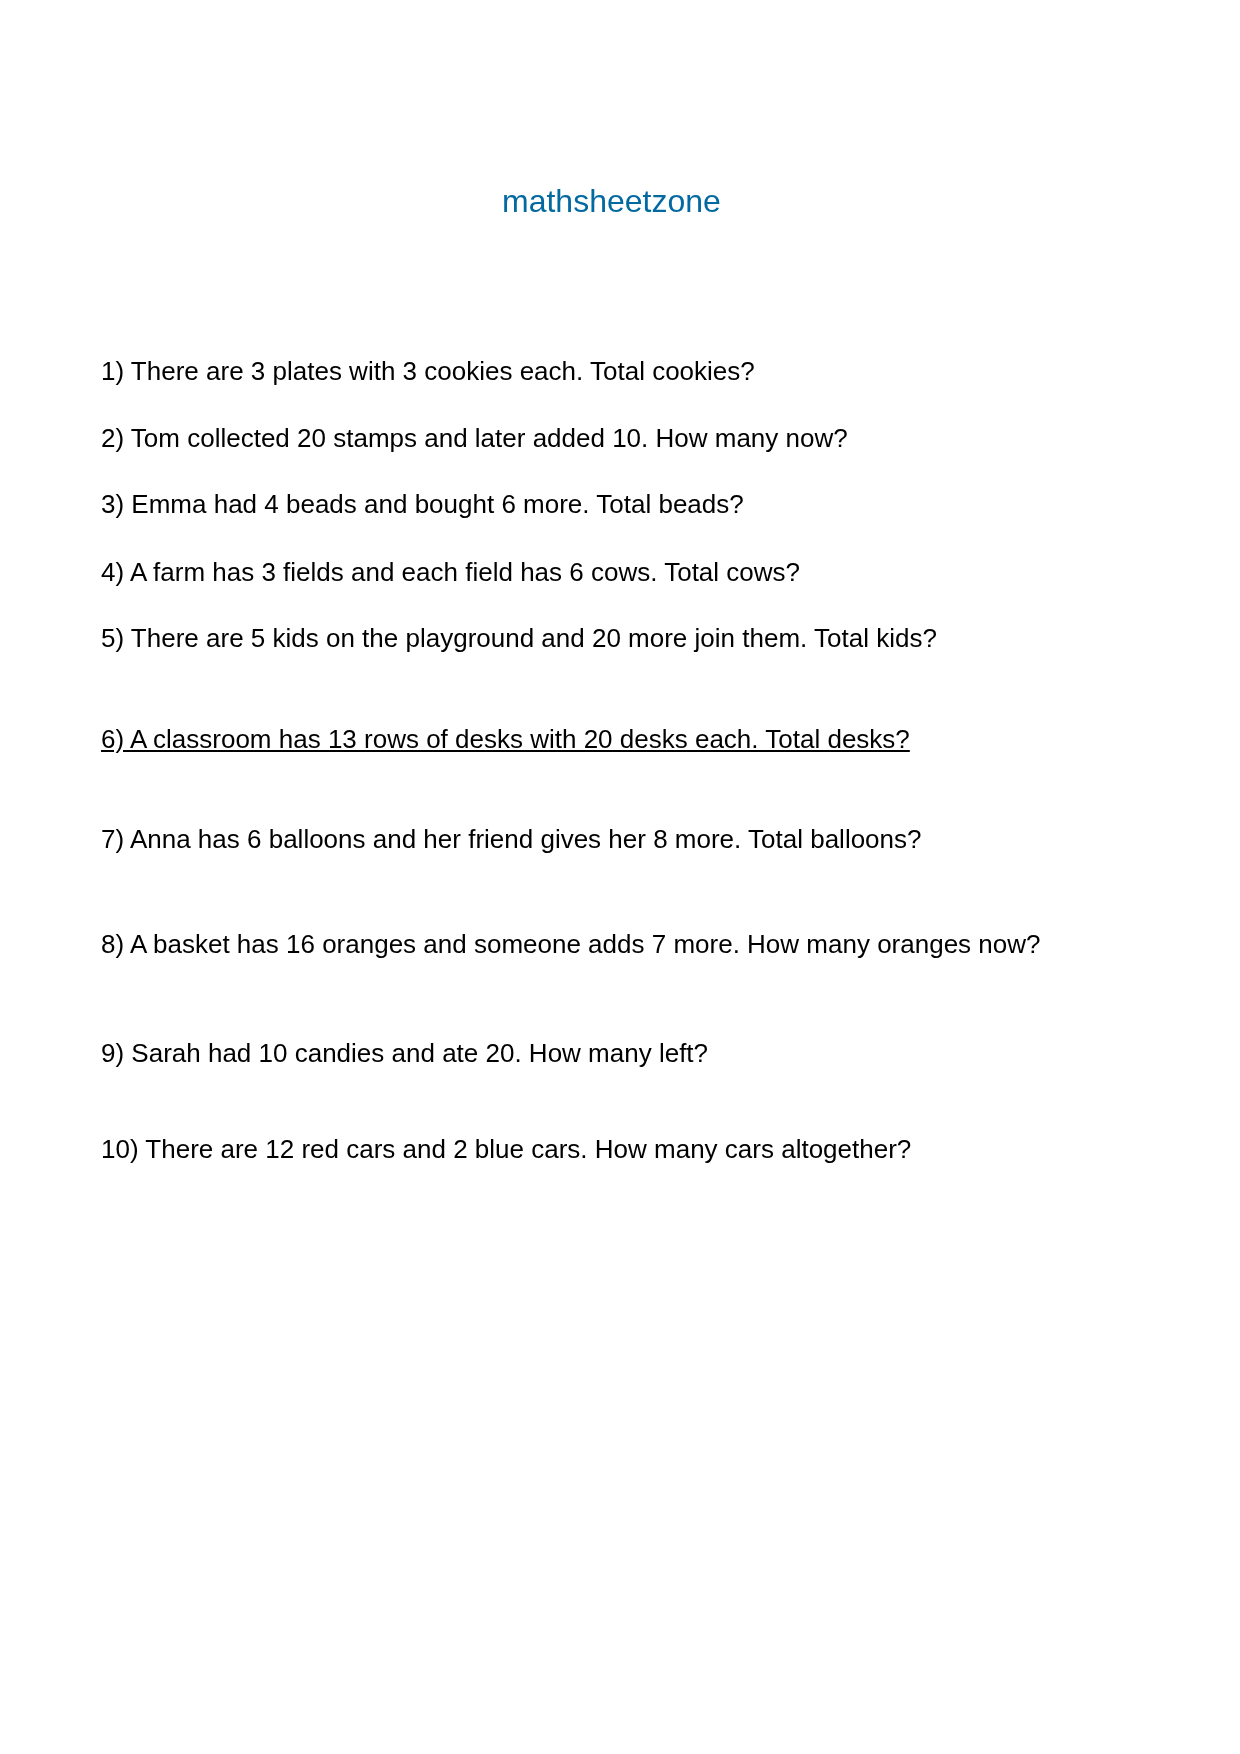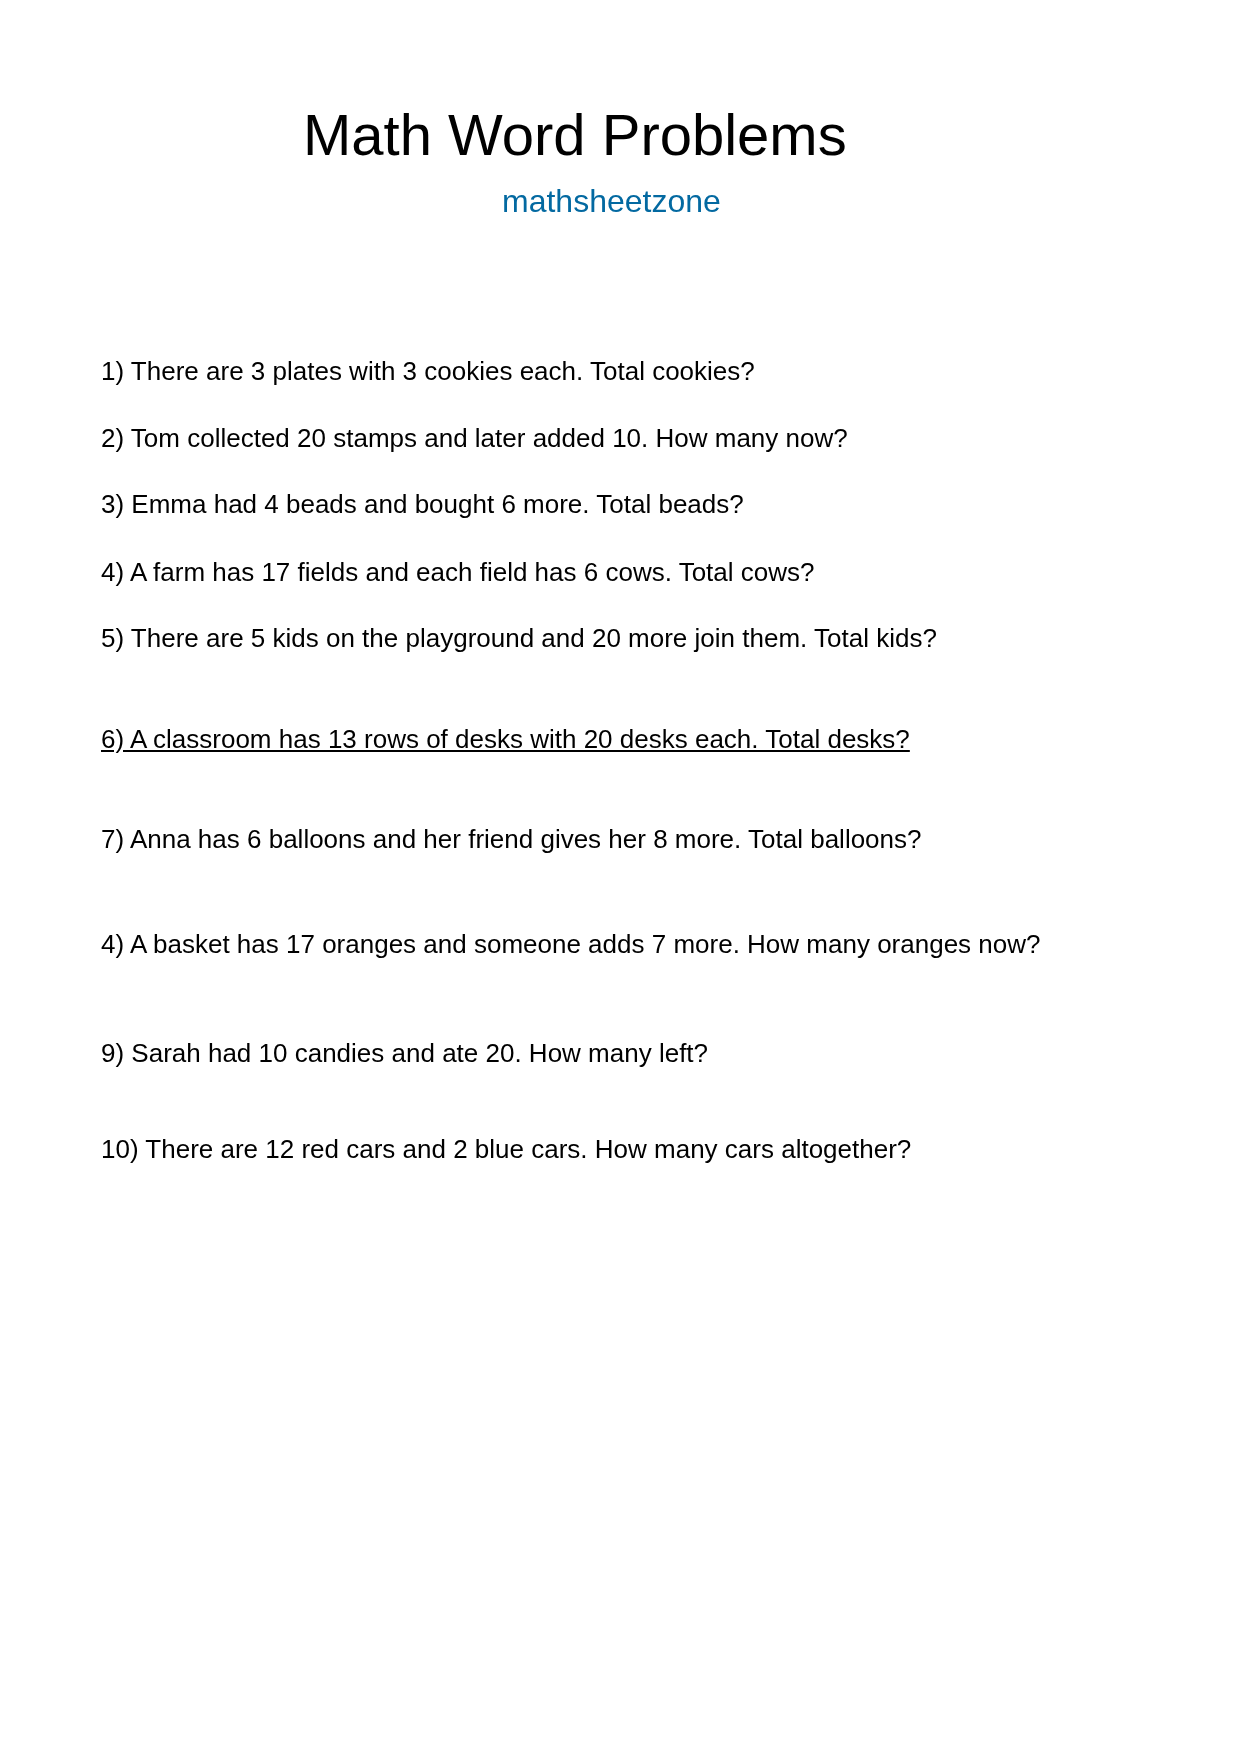--- a/index.html
+++ b/index.html
@@ -49,28 +49,27 @@
       font-size: 26px;
       line-height: 42px;
       margin: 0;
       color: #000000;
     }
   </style>
 </head>
 <body>
 
 <div class="page">
-  <h1 class="title">Math Word Problems</h1>
   <div class="subtitle">mathsheetzone</div>
 
   <div>
     <p class="problem" style="top:350px;">1) There are 3 plates with 3 cookies each. Total cookies?</p>
     <p class="problem" style="top:417px;">2) Tom collected 20 stamps and later added 10. How many now?</p>
     <p class="problem" style="top:483px;">3) Emma had 4 beads and bought 6 more. Total beads?</p>
-    <p class="problem" style="top:551px;">4) A farm has 17 fields and each field has 6 cows. Total cows?</p>
+    <p class="problem" style="top:551px;">4) A farm has 3 fields and each field has 6 cows. Total cows?</p>
     <p class="problem" style="top:617px;">5) There are 5 kids on the playground and 20 more join them. Total kids?</p>
     <p class="problem" style="top:718px;text-decoration:underline;">6) A classroom has 13 rows of desks with 20 desks each. Total desks?</p>
     <p class="problem" style="top:818px;">7) Anna has 6 balloons and her friend gives her 8 more. Total balloons?</p>
-    <p class="problem" style="top:923px;">4) A basket has 17 oranges and someone adds 7 more. How many oranges now?</p>
+    <p class="problem" style="top:923px;">8) A basket has 16 oranges and someone adds 7 more. How many oranges now?</p>
     <p class="problem" style="top:1032px;">9) Sarah had 10 candies and ate 20. How many left?</p>
     <p class="problem" style="top:1128px;">10) There are 12 red cars and 2 blue cars. How many cars altogether?</p>
   </div>
 </div>
 
 </body></html>

